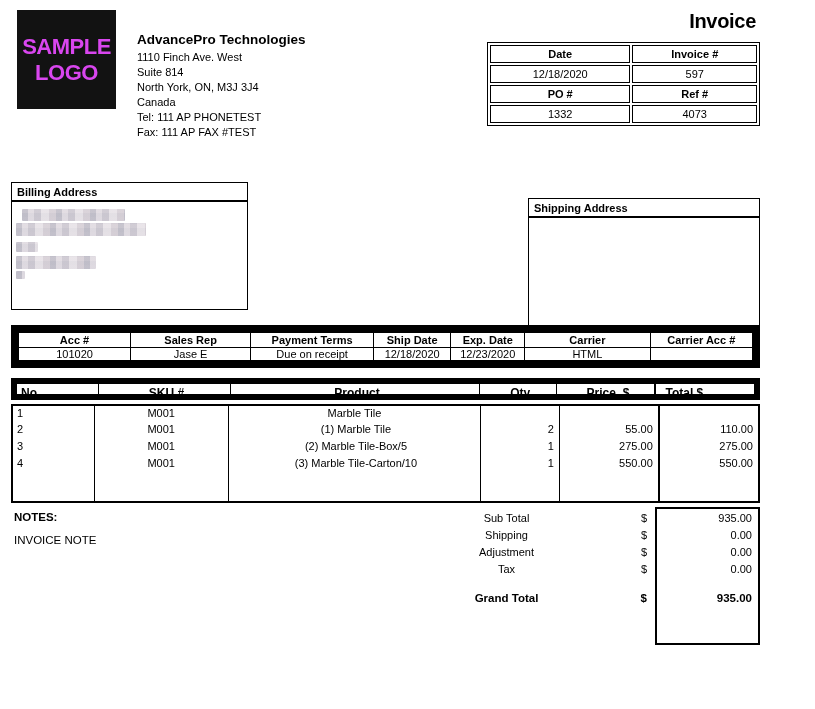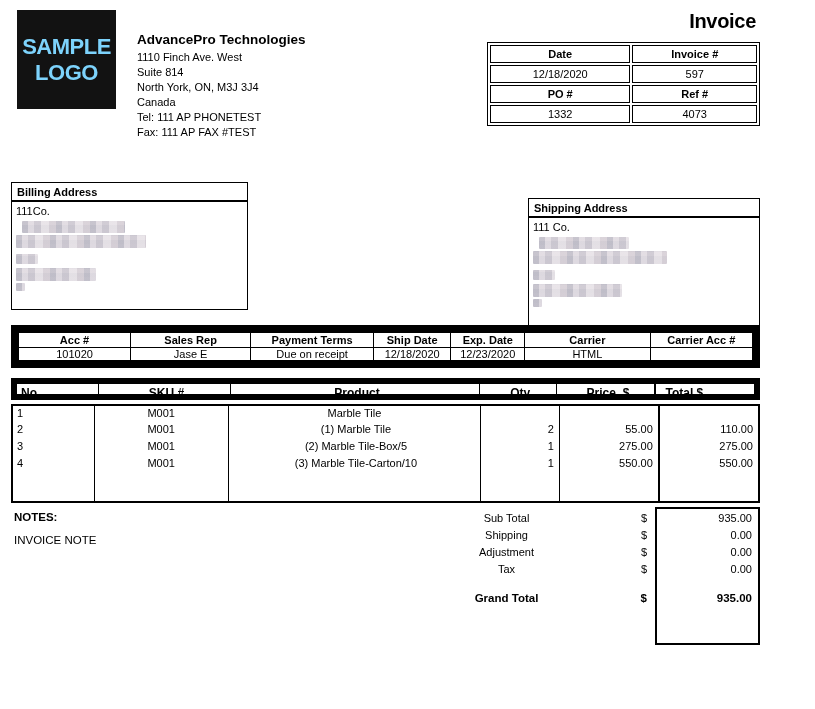--- a/index.html
+++ b/index.html
@@ -4,21 +4,21 @@
 <style>
   * { margin:0; padding:0; box-sizing:border-box; }
   html,body { background:#fff; }
   .page {
     position:relative; width:815px; height:709px; background:#ffffff;
     font-family:"Liberation Sans", sans-serif; color:#000; overflow:hidden;
   }
   
   .logo {
     position:absolute; left:17px; top:10px; width:99px; height:99px;
-    background:#121212; color:#7dd3fc; display:flex; flex-direction:column;
+    background:#121212; color:#d946ef; display:flex; flex-direction:column;
     align-items:center; justify-content:center; font-weight:bold;
     font-size:22px; line-height:26px; letter-spacing:-0.5px;
   }
   .company { position:absolute; left:137px; top:8px;margin-top:24px; }
   .company-name { font-size:13.5px; font-weight:bold; margin-bottom:3px; }
   .company-line { font-size:11px; line-height:15px; }
   .invoice-title {
     position:absolute; left:600px; top:10px; width:156px;
     text-align:right; font-size:20px; font-weight:bold; letter-spacing:-0.3px;
   }
@@ -125,39 +125,30 @@
     <tr>
       <td>1332</td>
       <td>4073</td>
     </tr>
   </tbody>
     </table>
 
   <div class="addr-box billing">
     <div class="addr-head">Billing Address</div>
     <div class="addr-body">
-      <div>111Co.</div>
       <div class="redact" style="width:103px; margin-left:6px;"></div>
       <div class="redact" style="width:130px; height:13px; margin-top:2px;"></div>
       <div class="redact" style="width:22px; height:10px; margin-top:6px;"></div>
       <div class="redact" style="width:80px; height:13px;"></div>
       <div class="redact" style="width:9px; height:8px; margin-top:2px;"></div>
     </div>
   </div>
 
   <div class="addr-box shipping">
     <div class="addr-head">Shipping Address</div>
-    <div class="addr-body">
-      <div>111 Co.</div>
-      <div class="redact" style="width:90px; margin-left:6px;"></div>
-      <div class="redact" style="width:134px; height:13px; margin-top:2px;"></div>
-      <div class="redact" style="width:22px; height:10px; margin-top:6px;"></div>
-      <div class="redact" style="width:89px; height:13px;"></div>
-      <div class="redact" style="width:9px; height:8px; margin-top:2px;"></div>
-    </div>
   </div>
 
   <table class="info-table">
     <tbody>
         <tr class="hd">
       <td style="width:15.6%">Acc #</td>
       <td style="width:16.2%">Sales Rep</td>
       <td style="width:16.6%">Payment Terms</td>
       <td style="width:10.4%">Ship Date</td>
       <td style="width:10.0%">Exp. Date</td>

